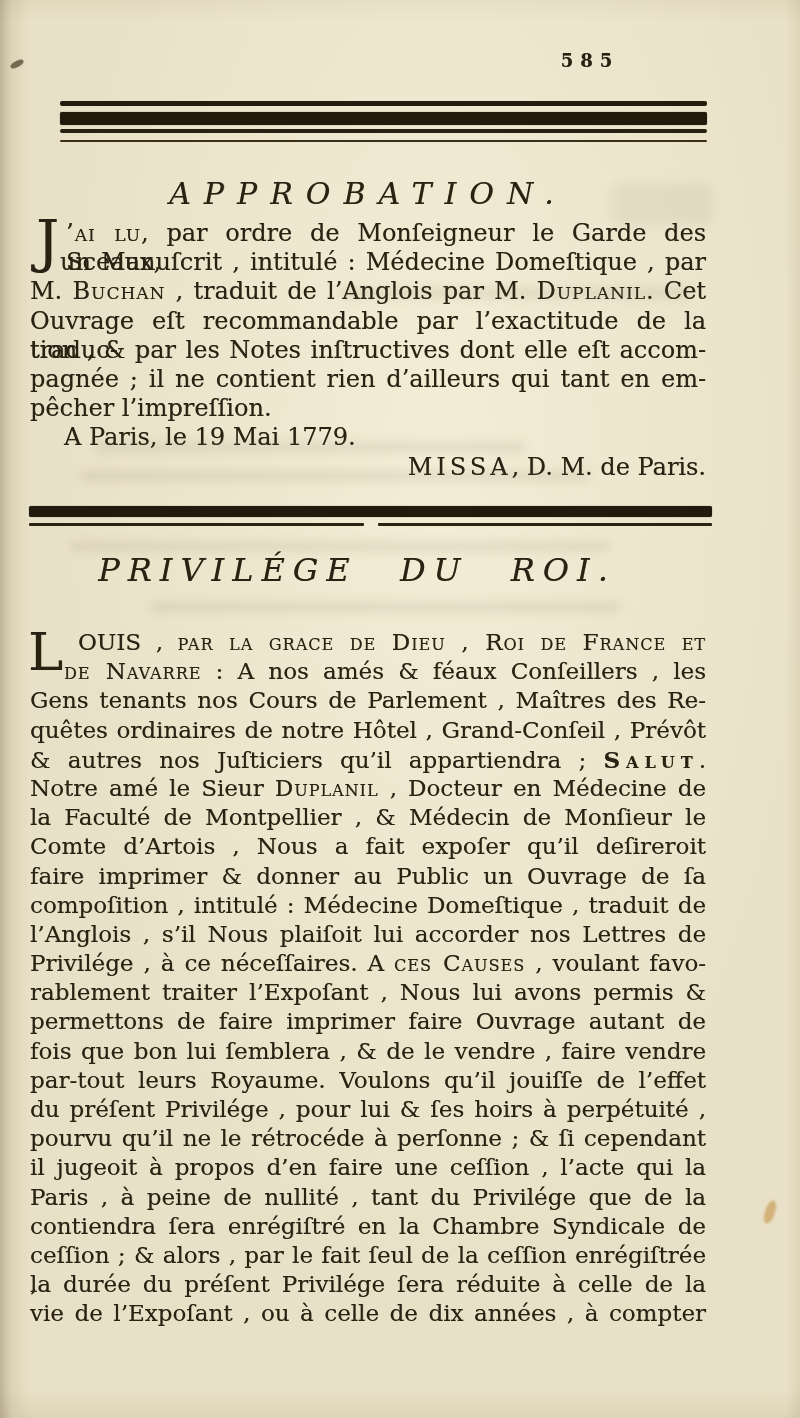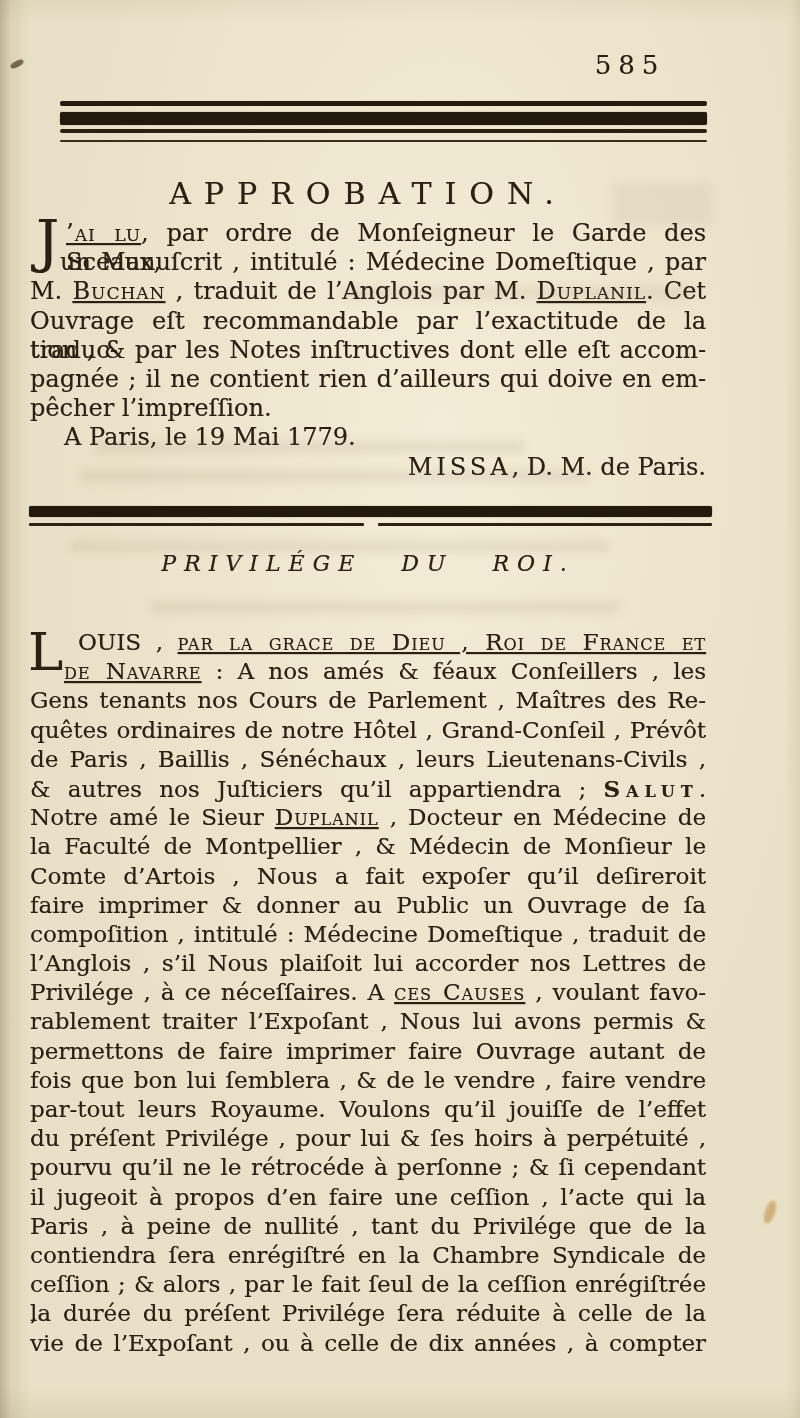--- a/index.html
+++ b/index.html
@@ -16,69 +16,69 @@
       radial-gradient(ellipse at 55% 32%, rgba(255,252,233,.45), rgba(0,0,0,0) 62%),
       linear-gradient(90deg, rgba(92,74,42,.30) 0px, rgba(134,112,68,.13) 11px, rgba(0,0,0,0) 30px),
       linear-gradient(270deg, rgba(110,92,55,.10) 0px, rgba(0,0,0,0) 14px),
       linear-gradient(0deg, rgba(110,92,55,.10) 0px, rgba(0,0,0,0) 30px),
       linear-gradient(180deg, rgba(110,92,55,.07) 0px, rgba(0,0,0,0) 22px);
   }
   .ink{ text-shadow:0.3px 0.4px 0.6px rgba(38,28,12,.45); }
 
   
   .pageno{
-    position:absolute; top:50px; left:580px; width:100px;
-    text-align:center; font-size:26px; letter-spacing:7px;
+    position:absolute; top:50px; left:540px; width:100px;
+    text-align:center; font-size:18px; letter-spacing:7px;font-weight:bold;
   }
 
   
   .band-top{ position:absolute; top:101px; left:60px; width:647px; }
   .band-top .r1{ height:5px;  background:#251c0f; border-radius:2px; }
   .band-top .r2{ height:13px; background:#231a0e; margin-top:6px; border-radius:2px;
                  box-shadow:0 0 1px rgba(30,20,8,.8);}
   .band-top .r3{ height:4px;  background:#2a2012; margin-top:4px; border-radius:2px;}
   .band-top .r4{ height:2px;  background:#3a2e1a; margin-top:7px; border-radius:1px;}
 
   .band-mid{ position:absolute; top:506px; left:29px; width:683px; }
   .band-mid .r1{ height:11px; background:#231a0e; border-radius:2px;
                  box-shadow:0 0 1px rgba(30,20,8,.8);}
   .band-mid .r2{ margin-top:6px; height:3px; display:flex; }
   .band-mid .r2 b{ flex:1; background:#2c2213; border-radius:1px; }
   .band-mid .r2 i{ width:14px; }
 
   
   .h-approbation{
     position:absolute; top:176px; left:30px; width:676px;
-    text-align:center; font-size:30px;
+    text-align:center; font-style:italic; font-size:30px;
     letter-spacing:13px; white-space:nowrap;
   }
   .h-privilege{
-    position:absolute; top:551px; left:30px; width:676px;
-    text-align:center; font-style:italic; font-size:22px;
+    position:absolute; top:551px; left:19px; width:676px;
+    text-align:center; font-style:italic; font-size:32px;
     letter-spacing:8px; word-spacing:24px; white-space:nowrap;
   }
 
   
   .para{ position:absolute; left:30px; width:676px; }
   .para-approbation{ top:219px; font-size:24px; }
   .para-privilege{ top:628px; font-size:23px; }
 
   .line{ height:29.2px; line-height:29.2px;
          text-align:justify; text-align-last:justify; }
   .line.l{ text-align:left; text-align-last:left; }
   .line.r{ text-align:right; text-align-last:right; }
   .pad-j1{ padding-left:36px; } 
   .pad-j2{ padding-left:30px; } 
   .pad-l1{ padding-left:48px; } 
   .pad-l2{ padding-left:34px; } 
   .i1{ padding-left:34px; }     
 
   .sg-n{}
   .sg-it{ }
-  .sg-sc{ font-variant:small-caps; letter-spacing:1px;text-decoration:underline; }
+  .sg-sc{ font-variant:small-caps; letter-spacing:1px; }
   .sg-scw{ font-variant:small-caps; letter-spacing:6px;font-weight:bold; }
   .sg-cw{ letter-spacing:4px; }
 
   .dropcap{ position:absolute; line-height:1; font-weight:normal; }
   .dropcap-j{ top:-7px; left:6px; font-size:58px; }
   .dropcap-l{ top:-3px; left:-2px; font-size:53px; }
 
   
   .ghost{ position:absolute; background:rgba(104,100,72,.10);
           filter:blur(4px); border-radius:5px; pointer-events:none; }
@@ -116,21 +116,21 @@
   <div class="h-approbation ink">APPROBATION.</div>
 
   <div class="para para-approbation ink">
     <span class="dropcap dropcap-j">J</span>
     <div>
         <div class="line j pad-j1"><span class="sg-sc">’ai lu</span><span class="sg-n">, par ordre de Monſeigneur le Garde des Sceaux,</span></div>
         <div class="line j pad-j2"><span class="sg-n">un Manuſcrit , intitulé : </span><span class="sg-it">Médecine Domeſtique</span><span class="sg-n"> , par</span></div>
         <div class="line j"><span class="sg-n">M. </span><span class="sg-sc">Buchan</span><span class="sg-n"> , traduit de l’Anglois par M. </span><span class="sg-sc">Duplanil</span><span class="sg-n">. Cet</span></div>
         <div class="line j"><span class="sg-n">Ouvrage eſt recommandable par l’exactitude de la traduc-</span></div>
         <div class="line j"><span class="sg-n">tion , &amp; par les Notes inſtructives dont elle eſt accom-</span></div>
-        <div class="line j"><span class="sg-n">pagnée ; il ne contient rien d’ailleurs qui doive en em-</span></div>
+        <div class="line j"><span class="sg-n">pagnée ; il ne contient rien d’ailleurs qui tant en em-</span></div>
         <div class="line l"><span class="sg-n">pêcher l’impreſſion.</span></div>
         <div class="line l i1"><span class="sg-n">A Paris, le 19 Mai 1779.</span></div>
         <div class="line r"><span class="sg-cw">MISSA</span><span class="sg-n">, </span><span class="sg-it">D. M. de Paris.</span></div>
       </div>
   </div>
 
   <div class="band-mid">
     <div class="r1"></div>
     <div class="r2">
         <b></b>
@@ -141,21 +141,20 @@
 
   <div class="h-privilege ink">PRIVILÉGE DU ROI.</div>
 
   <div class="para para-privilege ink">
     <span class="dropcap dropcap-l">L</span>
     <div>
         <div class="line j pad-l1"><span class="sg-n">OUIS , </span><span class="sg-sc">par la grace de Dieu , Roi de France et</span></div>
         <div class="line j pad-l2"><span class="sg-sc">de Navarre</span><span class="sg-n"> : A nos amés &amp; féaux Conſeillers , les</span></div>
         <div class="line j"><span class="sg-n">Gens tenants nos Cours de Parlement , Maîtres des Re-</span></div>
         <div class="line j"><span class="sg-n">quêtes ordinaires de notre Hôtel , Grand-Conſeil , Prévôt</span></div>
-        <div class="line j"><span class="sg-n">de Paris , Baillis , Sénéchaux , leurs Lieutenans-Civils ,</span></div>
         <div class="line j"><span class="sg-n">&amp; autres nos Juſticiers qu’il appartiendra ; </span><span class="sg-scw">Salut</span><span class="sg-n">.</span></div>
         <div class="line j"><span class="sg-n">Notre amé le Sieur </span><span class="sg-sc">Duplanil</span><span class="sg-n"> , Docteur en Médecine de</span></div>
         <div class="line j"><span class="sg-n">la Faculté de Montpellier , &amp; Médecin de Monſieur le</span></div>
         <div class="line j"><span class="sg-n">Comte d’Artois , Nous a fait expoſer qu’il deſireroit</span></div>
         <div class="line j"><span class="sg-n">faire imprimer &amp; donner au Public un Ouvrage de ſa</span></div>
         <div class="line j"><span class="sg-n">compoſition , intitulé : </span><span class="sg-it">Médecine Domeſtique</span><span class="sg-n"> , traduit de</span></div>
         <div class="line j"><span class="sg-n">l’Anglois , s’il Nous plaiſoit lui accorder nos Lettres de</span></div>
         <div class="line j"><span class="sg-n">Privilége , à ce néceſſaires. A </span><span class="sg-sc">ces Causes</span><span class="sg-n"> , voulant favo-</span></div>
         <div class="line j"><span class="sg-n">rablement traiter l’Expoſant , Nous lui avons permis &amp;</span></div>
         <div class="line j"><span class="sg-n">permettons de faire imprimer faire Ouvrage autant de</span></div>

